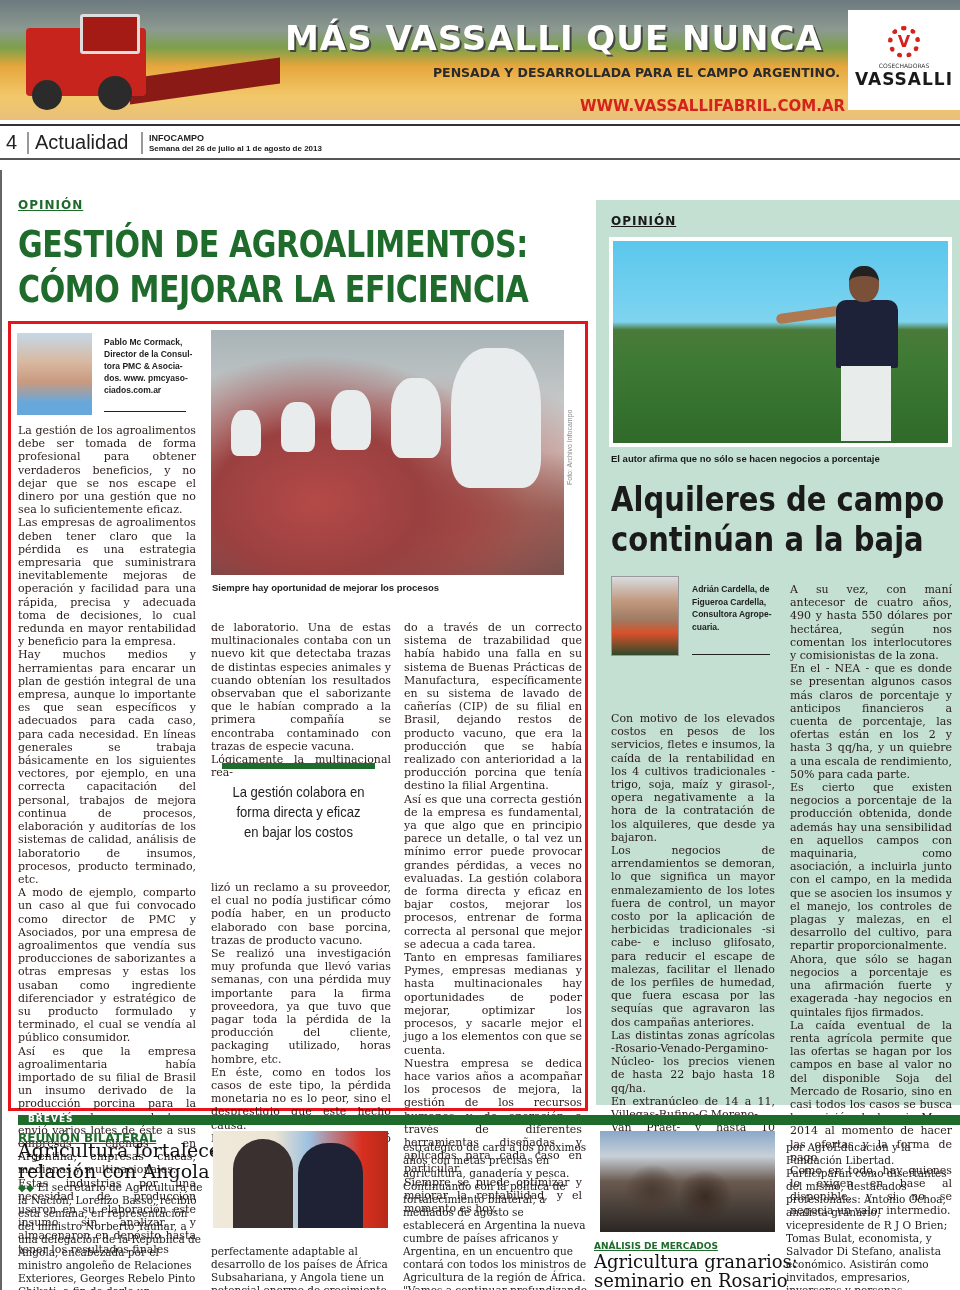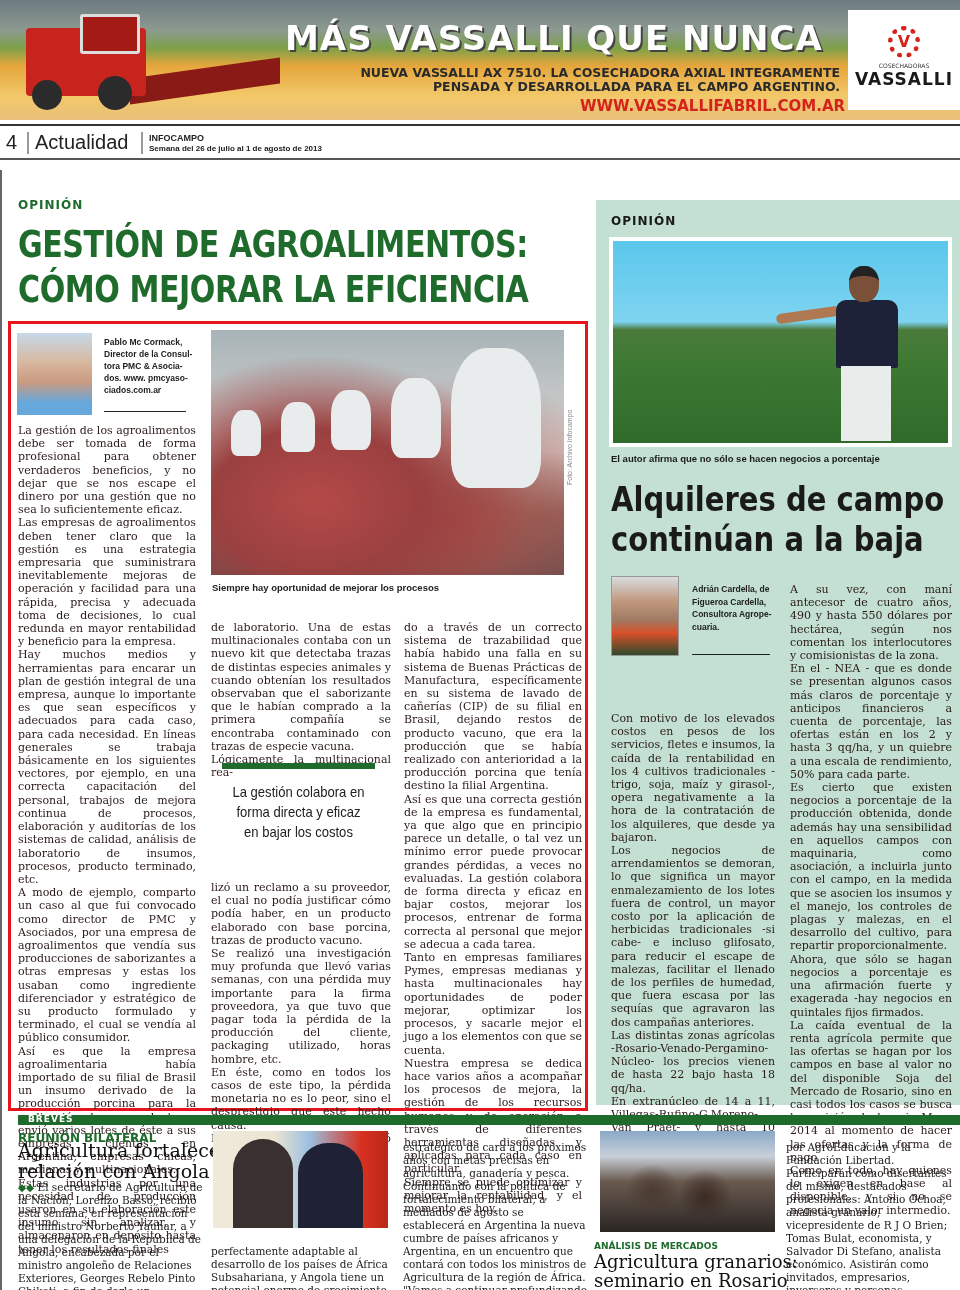--- a/index.html
+++ b/index.html
@@ -28,21 +28,21 @@
   .pagehead .num { position: absolute; left: 6px; top: 5px; font: 20px "Liberation Sans", sans-serif; color: #222; }
   .pagehead .sep1 { position: absolute; left: 27px; top: 6px; width: 2px; height: 22px; background: #999; }
   .pagehead .section { position: absolute; left: 35px; top: 5px; font: 20px "Liberation Sans", sans-serif; color: #222; }
   .pagehead .sep2 { position: absolute; left: 141px; top: 6px; width: 2px; height: 22px; background: #999; }
   .pagehead .brand { position: absolute; left: 149px; top: 7px; font: bold 9px "Liberation Sans", sans-serif; color: #222; }
   .pagehead .date { position: absolute; left: 149px; top: 18px; font: bold 8px "Liberation Sans", sans-serif; color: #222; }
 
   .leftrule { position: absolute; left: 0; top: 170px; width: 2px; height: 1120px; background: #666; }
 
   
-  .kicker { position: absolute; font: bold 12px "DejaVu Sans", sans-serif; letter-spacing: 1px; }
+  .kicker { position: absolute; font: bold 12px "DejaVu Sans", sans-serif; letter-spacing: 1px; text-decoration: underline; }
   .k1 { left: 18px; top: 198px; color: #1e6b2c; }
   .headline { position: absolute; left: 18px; top: 222px; font: bold 38px/45px "DejaVu Sans Condensed", "DejaVu Sans", sans-serif; color: #1e6b2c; letter-spacing: -0.5px; transform: scaleX(0.88); transform-origin: left top; white-space: nowrap; }
 
   .redbox { position: absolute; left: 8px; top: 321px; width: 580px; height: 790px; border: 3px solid #e8141b; }
 
   .author1-photo { position: absolute; left: 17px; top: 333px; width: 75px; height: 82px; background: linear-gradient(180deg, #c5d8e8 0%, #d8b9a0 35%, #c99a80 60%, #66a8dc 85%); }
   .author1-info { position: absolute; left: 104px; top: 336px; width: 90px; font: bold 8.5px/12px "Liberation Sans", sans-serif; color: #222; }
   .author1-rule { position: absolute; left: 104px; top: 411px; width: 82px; height: 1px; background: #222; }
 
   .photo1 { position: absolute; left: 211px; top: 330px; width: 353px; height: 245px;
@@ -111,21 +111,20 @@
 <div class="banner">
   <div class="combine">
     <div class="header"></div>
     <div class="body"></div>
     <div class="cab"></div>
     <div class="wheel1"></div>
     <div class="wheel2"></div>
   </div>
   <div class="slogan">MÁS VASSALLI QUE NUNCA</div>
   <div class="sub">
-    <div>NUEVA VASSALLI AX 7510. LA COSECHADORA AXIAL INTEGRAMENTE</div>
     <div>PENSADA Y DESARROLLADA PARA EL CAMPO ARGENTINO.</div>
   </div>
   <div class="url">WWW.VASSALLIFABRIL.COM.AR</div>
   <div class="logo">
     <div class="gear">V</div>
     <div class="lbl1">COSECHADORAS</div>
     <div class="lbl2">VASSALLI</div>
   </div>
 </div>
 
@@ -163,21 +162,21 @@
   <div class="fig" style="left:180px;top:48px;width:50px;height:80px;"></div>
   <div class="fig" style="left:120px;top:60px;width:40px;height:60px;"></div>
   <div class="fig" style="left:70px;top:72px;width:34px;height:50px;"></div>
   <div class="fig" style="left:20px;top:80px;width:30px;height:46px;"></div>
 </div>
 <div class="photo1-credit">Foto: Archivo Infocampo</div>
 <div class="caption1">Siempre hay oportunidad de mejorar los procesos</div>
 
 <div class="col c1">
   <p>La gestión de los agroalimentos debe ser tomada de forma profesional para obtener verdaderos beneficios, y no dejar que se nos escape el dinero por una gestión que no sea lo suficientemente eficaz.</p>
-  <p>Las empresas de agroalimentos deben tener claro que la gestión es una estrategia empresaria que suministrara inevitablemente mejoras de operación y facilidad para una rápida, precisa y adecuada toma de decisiones, lo cual redunda en mayor rentabilidad y beneficio para la empresa.</p>
+  <p>Las empresas de agroalimentos deben tener claro que la pérdida es una estrategia empresaria que suministrara inevitablemente mejoras de operación y facilidad para una rápida, precisa y adecuada toma de decisiones, lo cual redunda en mayor rentabilidad y beneficio para la empresa.</p>
   <p>Hay muchos medios y herramientas para encarar un plan de gestión integral de una empresa, aunque lo importante es que sean específicos y adecuados para cada caso, para cada necesidad. En líneas generales se trabaja básicamente en los siguientes vectores, por ejemplo, en una correcta capacitación del personal, trabajos de mejora continua de procesos, elaboración y auditorías de los sistemas de calidad, análisis de laboratorio de insumos, procesos, producto terminado, etc.</p>
   <p>A modo de ejemplo, comparto un caso al que fui convocado como director de PMC y Asociados, por una empresa de agroalimentos que vendía sus producciones de saborizantes a otras empresas y estas los usaban como ingrediente diferenciador y estratégico de su producto formulado y terminado, el cual se vendía al público consumidor.</p>
   <p>Así es que la empresa agroalimentaria había importado de su filial de Brasil un insumo derivado de la producción porcina para la realización de su producto, y envió varios lotes de éste a sus empresas clientas en Argentina, empresas chicas, medianas y multinacionales.</p>
   <p>Estas industrias por una necesidad de producción usaron en su elaboración este insumo sin analizar, y almacenaron en depósito hasta tener los resultados finales</p>
 </div>
 
 <div class="col c2a">
   <p>de laboratorio. Una de estas multinacionales contaba con un nuevo kit que detectaba trazas de distintas especies animales y cuando obtenían los resultados observaban que el saborizante que le habían comprado a la primera compañía se encontraba contaminado con trazas de especie vacuna.</p>
   <p>Lógicamente la multinacional rea-</p>
 </div>

